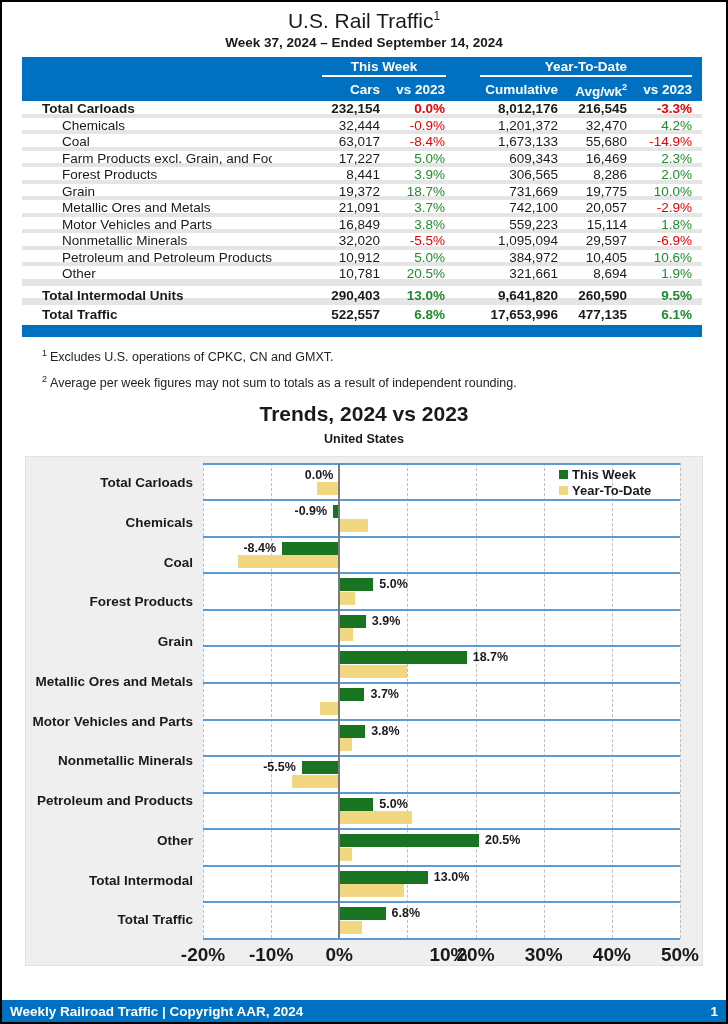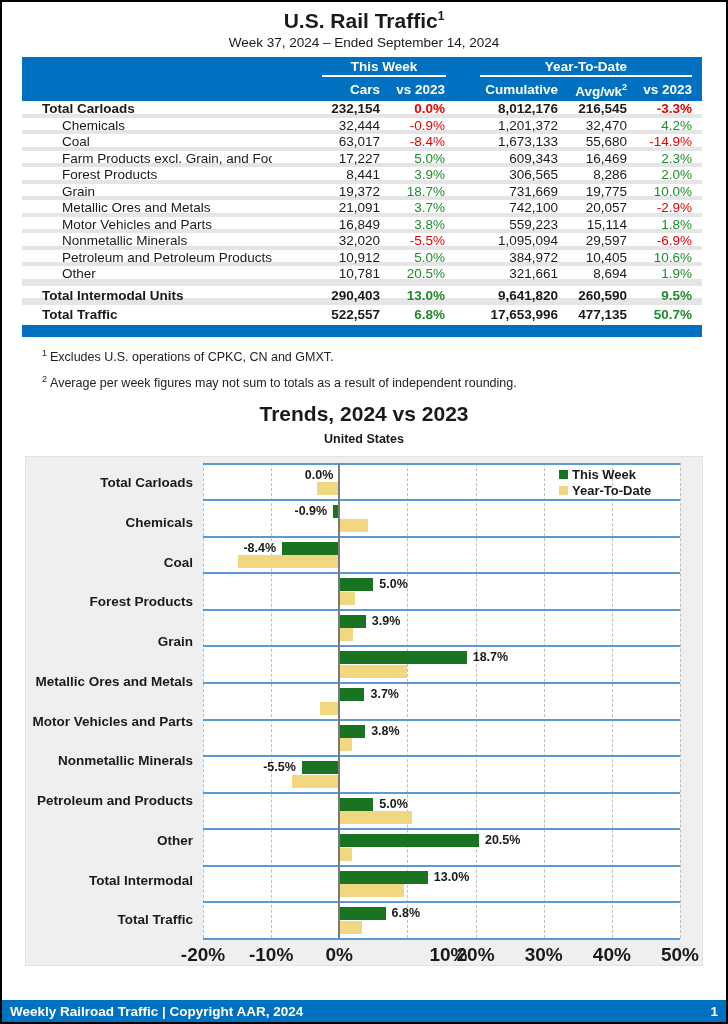--- a/index.html
+++ b/index.html
@@ -2,23 +2,23 @@
 <html><head>
 <meta charset="utf-8">
 <style>
   * { margin:0; padding:0; box-sizing:border-box; }
   body { background:#888; font-family:"Liberation Sans", sans-serif; }
   .page {
     width:728px; height:1024px; background:#fff; position:relative;
     border:2px solid #000; overflow:hidden; color:#1a1a1a;
   }
   
-  .doc-title { text-align:center; margin-top:7px; font-size:21px; font-weight:bold; }
+  .doc-title { text-align:center; margin-top:7px; font-size:21px; font-weight:normal; }
   .doc-title sup { font-size:12px; }
-  .doc-subtitle { text-align:center; font-size:13.5px; font-weight:normal; margin-top:2px; }
+  .doc-subtitle { text-align:center; font-size:13.5px; font-weight:bold; margin-top:2px; }
   
   .rail-table { margin:7px 0 0 20px; width:680px; }
   .thead { background:#0070C0; color:#fff; font-weight:bold; font-size:13.5px;
            position:relative; height:44px; }
   .group-hdr { position:absolute; top:2px; text-align:center; padding-bottom:1px;
                border-bottom:2px solid #fff; }
   .gh-week { left:300px; width:124px; }
   .gh-ytd  { left:458px; width:212px; }
   .grid-cols { display:grid; grid-template-columns:250px 108px 65px 113px 69px 65px; }
   .thead .grid-cols { position:absolute; bottom:3px; left:0; width:670px; }
@@ -190,21 +190,21 @@
           <div class="cell">9,641,820</div>
           <div class="cell">260,590</div>
           <div class="cell c-green">9.5%</div>
         </div>
         <div class="trow grid-cols bold">
           <div class="lbl">Total Traffic</div>
           <div class="cell">522,557</div>
           <div class="cell c-green">6.8%</div>
           <div class="cell">17,653,996</div>
           <div class="cell">477,135</div>
-          <div class="cell c-green">50.7%</div>
+          <div class="cell c-green">6.1%</div>
         </div>
       </div>
     <div class="table-bottom-band"></div>
   </div>
 
   <div class="footnotes">
     <div class="footnote"><sup>1</sup><span>Excludes U.S. operations of CPKC, CN and GMXT.</span></div>
     <div class="footnote"><sup>2</sup><span>Average per week figures may not sum to totals as a result of independent rounding.</span></div>
   </div>
 

